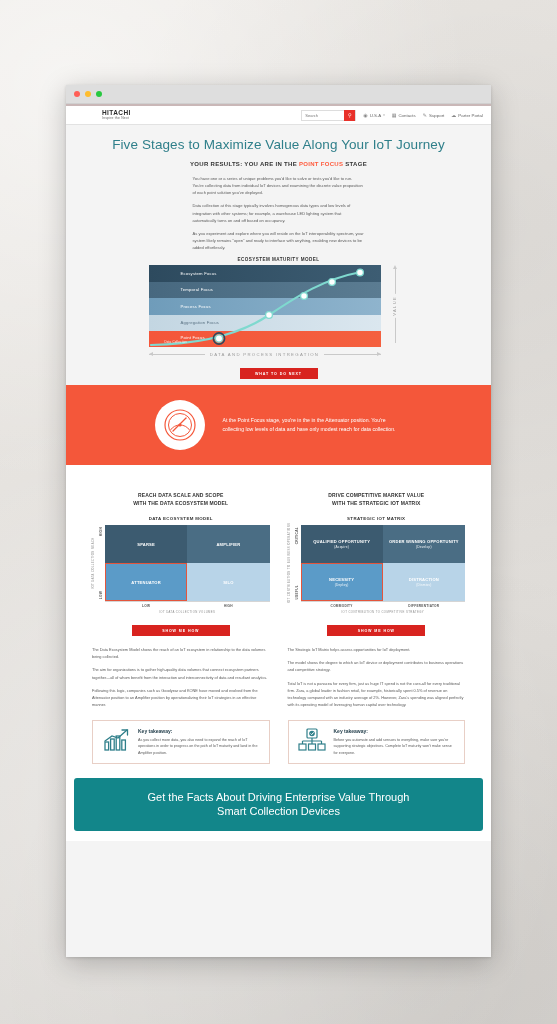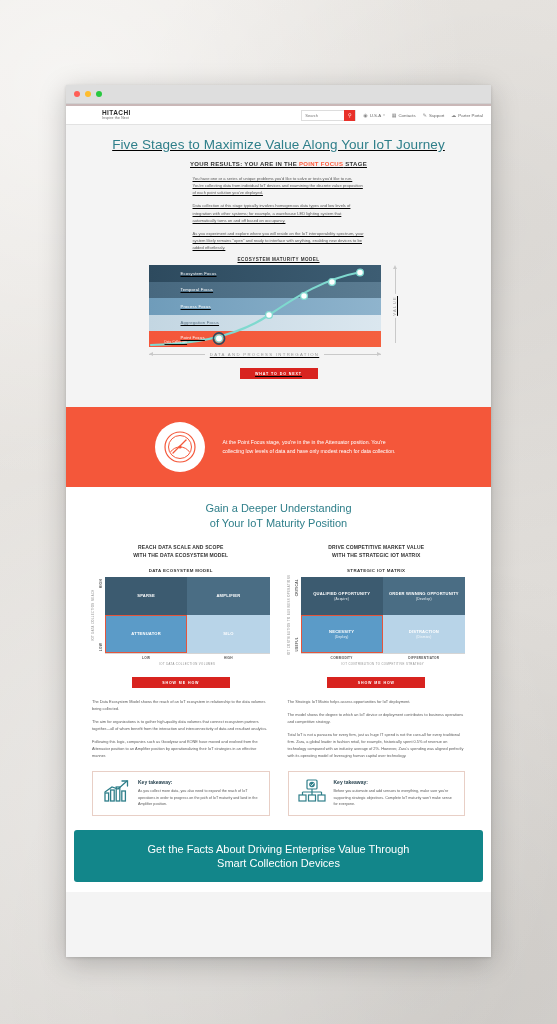--- a/index.html
+++ b/index.html
@@ -67,21 +67,21 @@
   .searchbtn {
     width: 11px; height: 11px; background: #e8312a;
     display: flex; align-items: center; justify-content: center;
     color: #fff; font-size: 5px;
   }
   .navitem { display: flex; align-items: center; gap: 2px; font-size: 4.4px; color: #666; white-space: nowrap;}
   .navitem .gi { font-size: 5px; color: #888; }
   .navcaret { font-size: 3px; color: #999; }
 
   
-  .hero { background: #f4f4f4; padding: 12px 0 28px; text-decoration: underline; }
+  .hero { background: #f4f4f4; padding: 12px 0 6px; }
   h1.title {
     text-align: center; color: #2f7f8a; font-size: 13.5px; font-weight: 400;
     letter-spacing: .1px;
   }
   .results {
     text-align: center; font-size: 6px; font-weight: bold; color: #333;
     margin-top: 9px; letter-spacing: .3px;
   }
   .results .hl { color: #ff5a3c; }
   .paras { width: 172px; margin: 8px auto 0; }
@@ -357,24 +357,20 @@
           <circle cx="19" cy="19" r="11.5" fill="none" stroke="#f4573a" stroke-width="1"></circle>
           <path d="M 12 25 L 25 12" stroke="#f4573a" stroke-width="1.3" stroke-linecap="round"></path>
           <circle cx="19" cy="19" r="1.6" fill="#f4573a"></circle>
           <path d="M 9.5 24 A 11.5 11.5 0 0 1 28.5 24" fill="none" stroke="#f4573a" stroke-width="1"></path>
         </svg>
       </div>
       <div class="banner-text">At the Point Focus stage, you're in the in the Attenuator position. You're collecting low levels of data and have only modest reach for data collection.</div>
     </div>
 
     <div class="deeper">
-      <h2 class="sub">
-        <span>Gain a Deeper Understanding</span><br>
-        <span>of Your IoT Maturity Position</span>
-      </h2>
 
       <div class="cols">
 
         <div class="col">
           <div class="col-head">
             <span>REACH DATA SCALE AND SCOPE</span><br>
             <span>WITH THE DATA ECOSYSTEM MODEL</span>
           </div>
 
           <div class="mx-title">DATA ECOSYSTEM MODEL</div>

